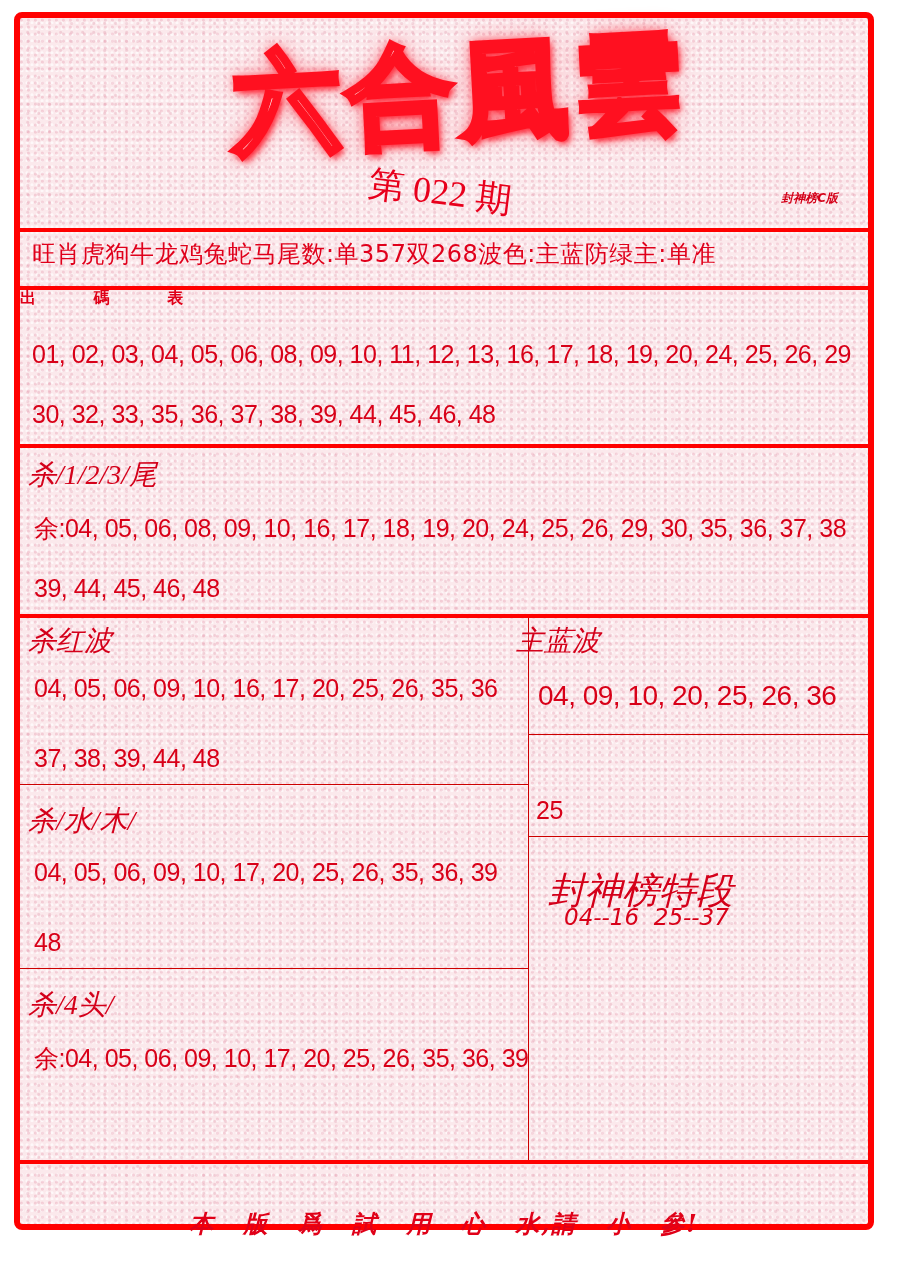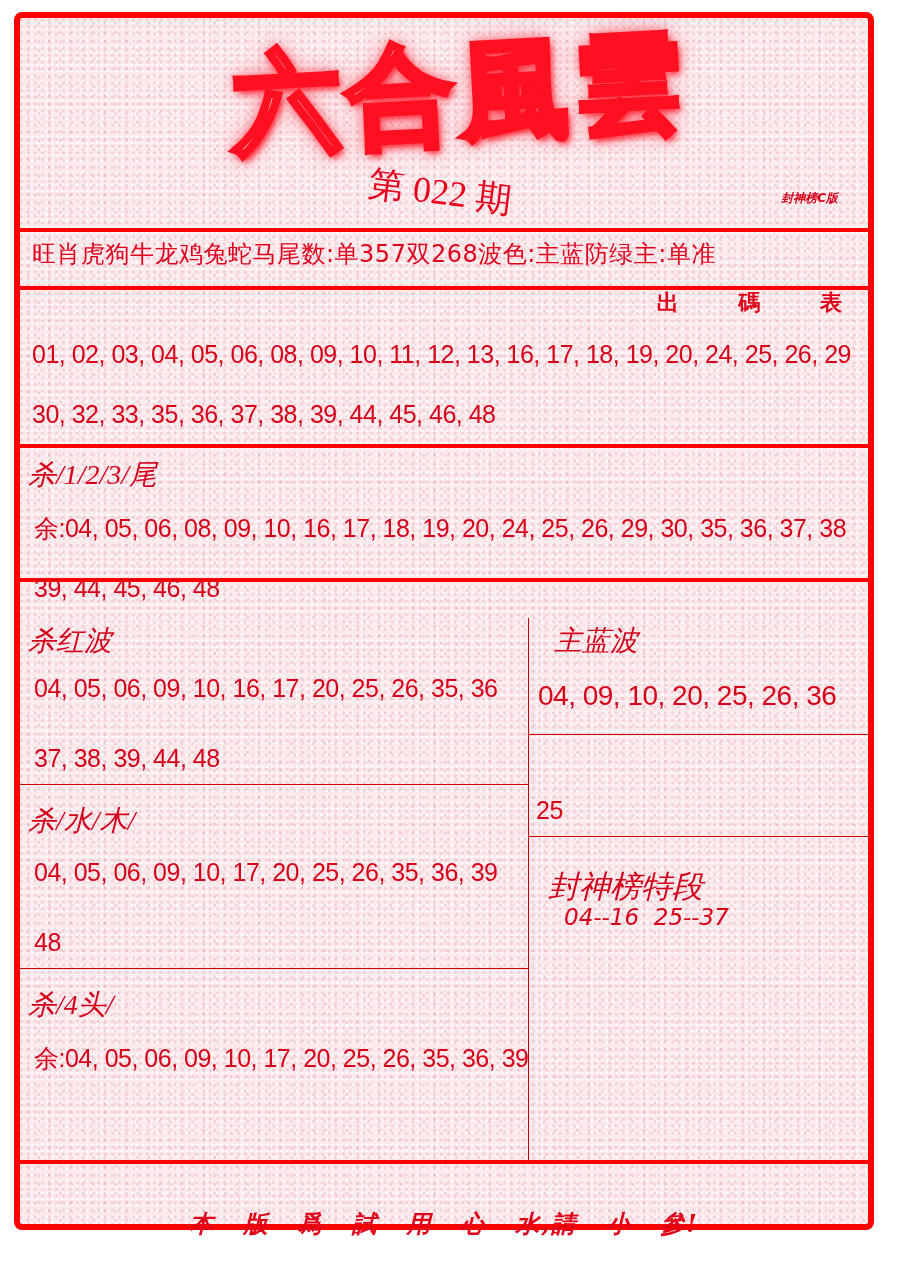--- a/index.html
+++ b/index.html
@@ -46,25 +46,25 @@
       position: absolute; left: 12px; top: 6px; font-size: 24px; white-space: nowrap; color: #e0001b;
       letter-spacing: 0.5px;
     }
 
     
     .nums { font-family: Liberation Sans, sans-serif; font-size: 25px; color: #d80018; white-space: nowrap; letter-spacing: -0.5px; }
     .lbl { font-family: "Liberation Serif", "DejaVu Serif", serif; font-style: italic; font-size: 28px; color: #d4001a; }
 
     .chuma { top: 258px; height: 172px; border-bottom: 4px solid #ff0000; }
     .chuma-title {
-      position: absolute; left: 0; right: 0; top: 12px; text-align: right;
-      font-family: "DejaVu Serif", serif; font-weight: bold; font-size: 22px; letter-spacing: 26px; color: #e00018;
+      position: absolute; left: 0; right: 0; top: 12px; text-align: left;
+      font-family: "DejaVu Serif", serif; font-weight: bold; font-size: 16px; letter-spacing: 26px; color: #e00018;
     }
 
-    .kill-tail { top: 430px; height: 134px; border-bottom: 4px solid #ff0000; }
+    .kill-tail { top: 430px; height: 170px; border-bottom: 4px solid #ff0000; }
 
     .grid { top: 600px; height: 542px; }
     .vline { position: absolute; left: 508px; top: 0; bottom: 0; width: 1px; background: #cc0000; }
     .cellline { position: absolute; height: 1px; background: #cc0000; }
 
     .footer { top: 1142px; bottom: 0; border-top: 4px solid #ff0000; }
     .footer-text {
       position: absolute; left: 0; right: 0; top: 16px; text-align: center;
       font-family: "DejaVu Serif", serif; font-weight: bold; font-style: italic; font-size: 24px; color: #e00018;
       word-spacing: 18px; letter-spacing: 2px; margin-top: 28px;
@@ -107,28 +107,28 @@
     <div class="cellline" style="left:0; width:508px; top:166px;"></div>
 
     <div class="abs lbl" style="left:8px; top:184px;">杀/水/木/</div>
     <div class="abs nums" style="left:14px; top:240px;">04, 05, 06, 09, 10, 17, 20, 25, 26, 35, 36, 39</div>
     <div class="abs nums" style="left:14px; top:310px;">48</div>
     <div class="cellline" style="left:0; width:508px; top:350px;"></div>
 
     <div class="abs lbl" style="left:8px; top:368px;">杀/4头/</div>
     <div class="abs nums" style="left:14px; top:424px;">余:04, 05, 06, 09, 10, 17, 20, 25, 26, 35, 36, 39</div>
 
-    <div class="abs lbl" style="left:534px; top:4px;">主蓝波</div>
+    <div class="abs lbl" style="left:496px; top:4px;">主蓝波</div>
     <div class="abs nums" style="left:518px; top:62px; font-size:28px;">04, 09, 10, 20, 25, 26, 36</div>
     <div class="cellline" style="left:508px; right:0; top:116px;"></div>
 
     <div class="abs nums" style="left:516px; top:178px;">25</div>
     <div class="cellline" style="left:508px; right:0; top:218px;"></div>
 
-    <div class="abs lbl" style="left:528px; top:248px; font-size:31px;">封神榜特段</div>
+    <div class="abs lbl" style="left:528px; top:248px; font-size:37px;">封神榜特段</div>
     <div class="abs" style="left:544px; top:286px; font-family:'DejaVu Sans', sans-serif; font-style:italic; font-size:23px; color:#d80018; white-space:pre;">04--16  25--37</div>
   </div>
 
   <div class="row footer">
     <div class="footer-text">本 版 爲 試 用 心 水,請 小 參!</div>
   </div>
 
 </div>
 
 </body></html>

